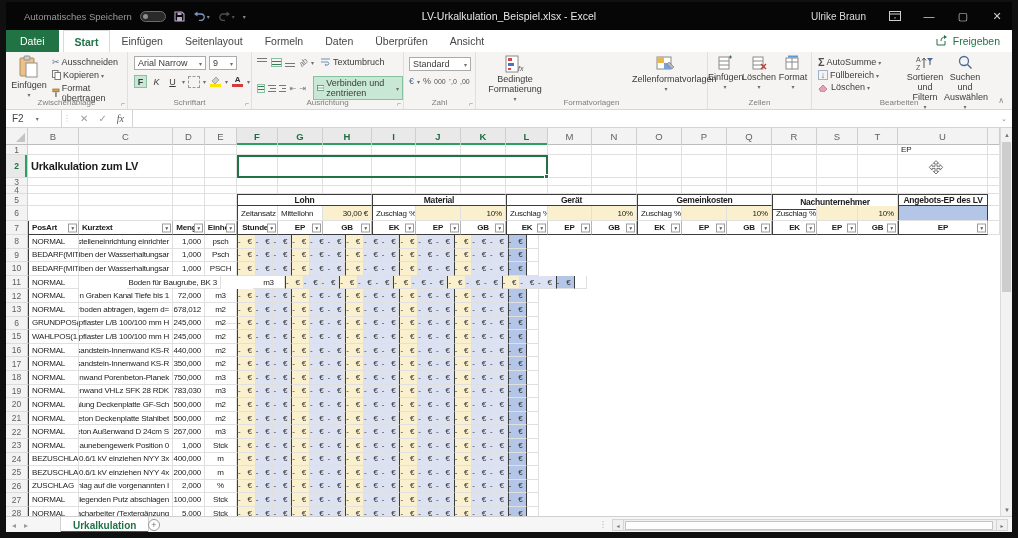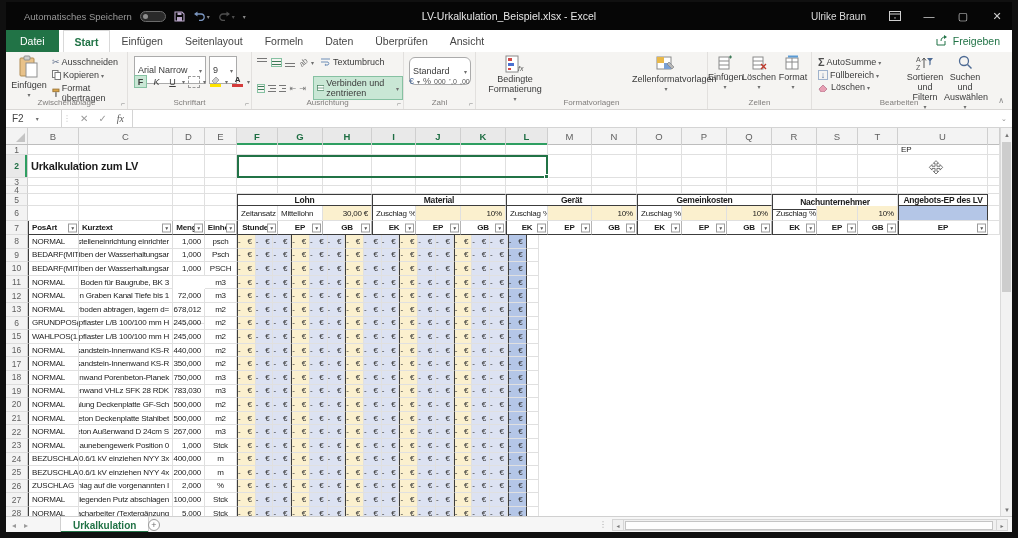--- a/index.html
+++ b/index.html
@@ -32,21 +32,21 @@
   .ribbon { position:absolute; left:0; top:50px; width:1006px; height:58px; background:#f5f4f2; border-bottom:1px solid #d9d7d5; font-size:9px; color:#3b3b3b; }
   .rgroup { position:absolute; top:0; height:57px; border-right:1px solid #e2e0de; }
   .glabel { position:absolute; bottom:2px; left:0; width:100%; text-align:center; font-size:8px; color:#807e7c; }
   .gdlg { position:absolute; bottom:2px; right:2px; font-size:7px; color:#8a8a8a; }
   .bigbtn { position:absolute; top:3px; width:42px; text-align:center; }
   .bigbtn .cap { font-size:9px; color:#3b3b3b; line-height:1.1; }
   .smallrow { display:flex; align-items:center; gap:3px; }
   .ibtn { display:flex; align-items:center; gap:2px; color:#3b3b3b; }
   .active-btn { background:#c9e7d5; border:1px solid #86c1a2; }
   .ddc { font-size:6px; color:#6e6e6e; }
-  .combo { background:#fff; border:1px solid #ababab; display:flex; align-items:center; justify-content:space-between; padding:0 3px; height:28px; font-size:9px; }
+  .combo { background:#fff; border:1px solid #ababab; display:flex; align-items:center; justify-content:space-between; padding:0 3px; height:14px; font-size:9px; }
   .lines-icon { width:11px; height:9px; }
   .sq { display:inline-flex; align-items:center; justify-content:center; }
   .sigma { font-size:11px; font-weight:bold; color:#4d4d4d; }
   .two-line { text-align:center; font-size:9px; line-height:1.15; }
 
   
   .fbar { position:absolute; left:0; top:108px; width:1006px; height:18px; background:#fff; border-bottom:1px solid #d4d4d4; display:flex; align-items:stretch; font-size:10px; color:#444; }
   .namebox { width:56px; border-right:1px solid #d4d4d4; display:flex; align-items:center; padding-left:6px; gap:12px; }
   .fxbtns { display:flex; align-items:center; gap:10px; padding:0 8px; border-right:1px solid #d4d4d4; color:#9a9a9a; }
   .fxbtns .fx { font-style:italic; font-family:"Liberation Serif", serif; color:#5a5a5a; }
@@ -269,21 +269,21 @@
               </svg>
             <span>Verbinden und zentrieren</span>
               <span class="ddc">▾</span>
           </span>
         </div>
         <div class="glabel">Ausrichtung</div>
         <div class="gdlg">⌐</div>
       </div>
 
       <div class="rgroup" style="left:398px;width:72px;">
-        <div class="combo" style="position:absolute;left:5px;top:5px;width:62px;border-radius:6px;">
+        <div class="combo" style="position:absolute;left:5px;top:5px;width:62px;">
             <span>Standard</span>
             <span class="ddc">▾</span>
           </div>
         <div style="position:absolute;left:5px;top:24px;" class="smallrow">
           <span class="sq" style="font-size:9px;color:#4d6a94;">€</span>
             <span class="ddc">▾</span>
           <span class="sq" style="font-size:9px;color:#555;">%</span>
           <span class="sq" style="font-size:7px;color:#555;">000</span>
           <span class="sq" style="font-size:7px;color:#555;">⁺,0</span>
           <span class="sq" style="font-size:7px;color:#555;">,00</span>
@@ -866,21 +866,21 @@
           </div>
           <div class="c money blu bL bR">
             <span>-</span>
             <span>€</span>
           </div>
           <div class="c" style="width: 12px;"></div>
         </div>
         <div class="srow" style="height: 13.6px;">
           <div class="gut" style="height: 13.6px;">11</div>
           <div class="c left bL" style="width: 51px;">NORMAL</div>
-          <div class="c right" style="width: 94px;">Boden für Baugrube, BK 3</div>
+          <div class="c right" style="width: 94px; margin-left: 48px;">Boden für Baugrube, BK 3</div>
           <div class="c right" style="width: 32px; margin-top: 47px;">450,000</div>
           <div class="c center" style="width: 32px;">m3</div>
           <div class="c money yellow bL">
             <span>-</span>
             <span>€</span>
           </div>
           <div class="c money lav">
             <span>-</span>
             <span>€</span>
           </div>

